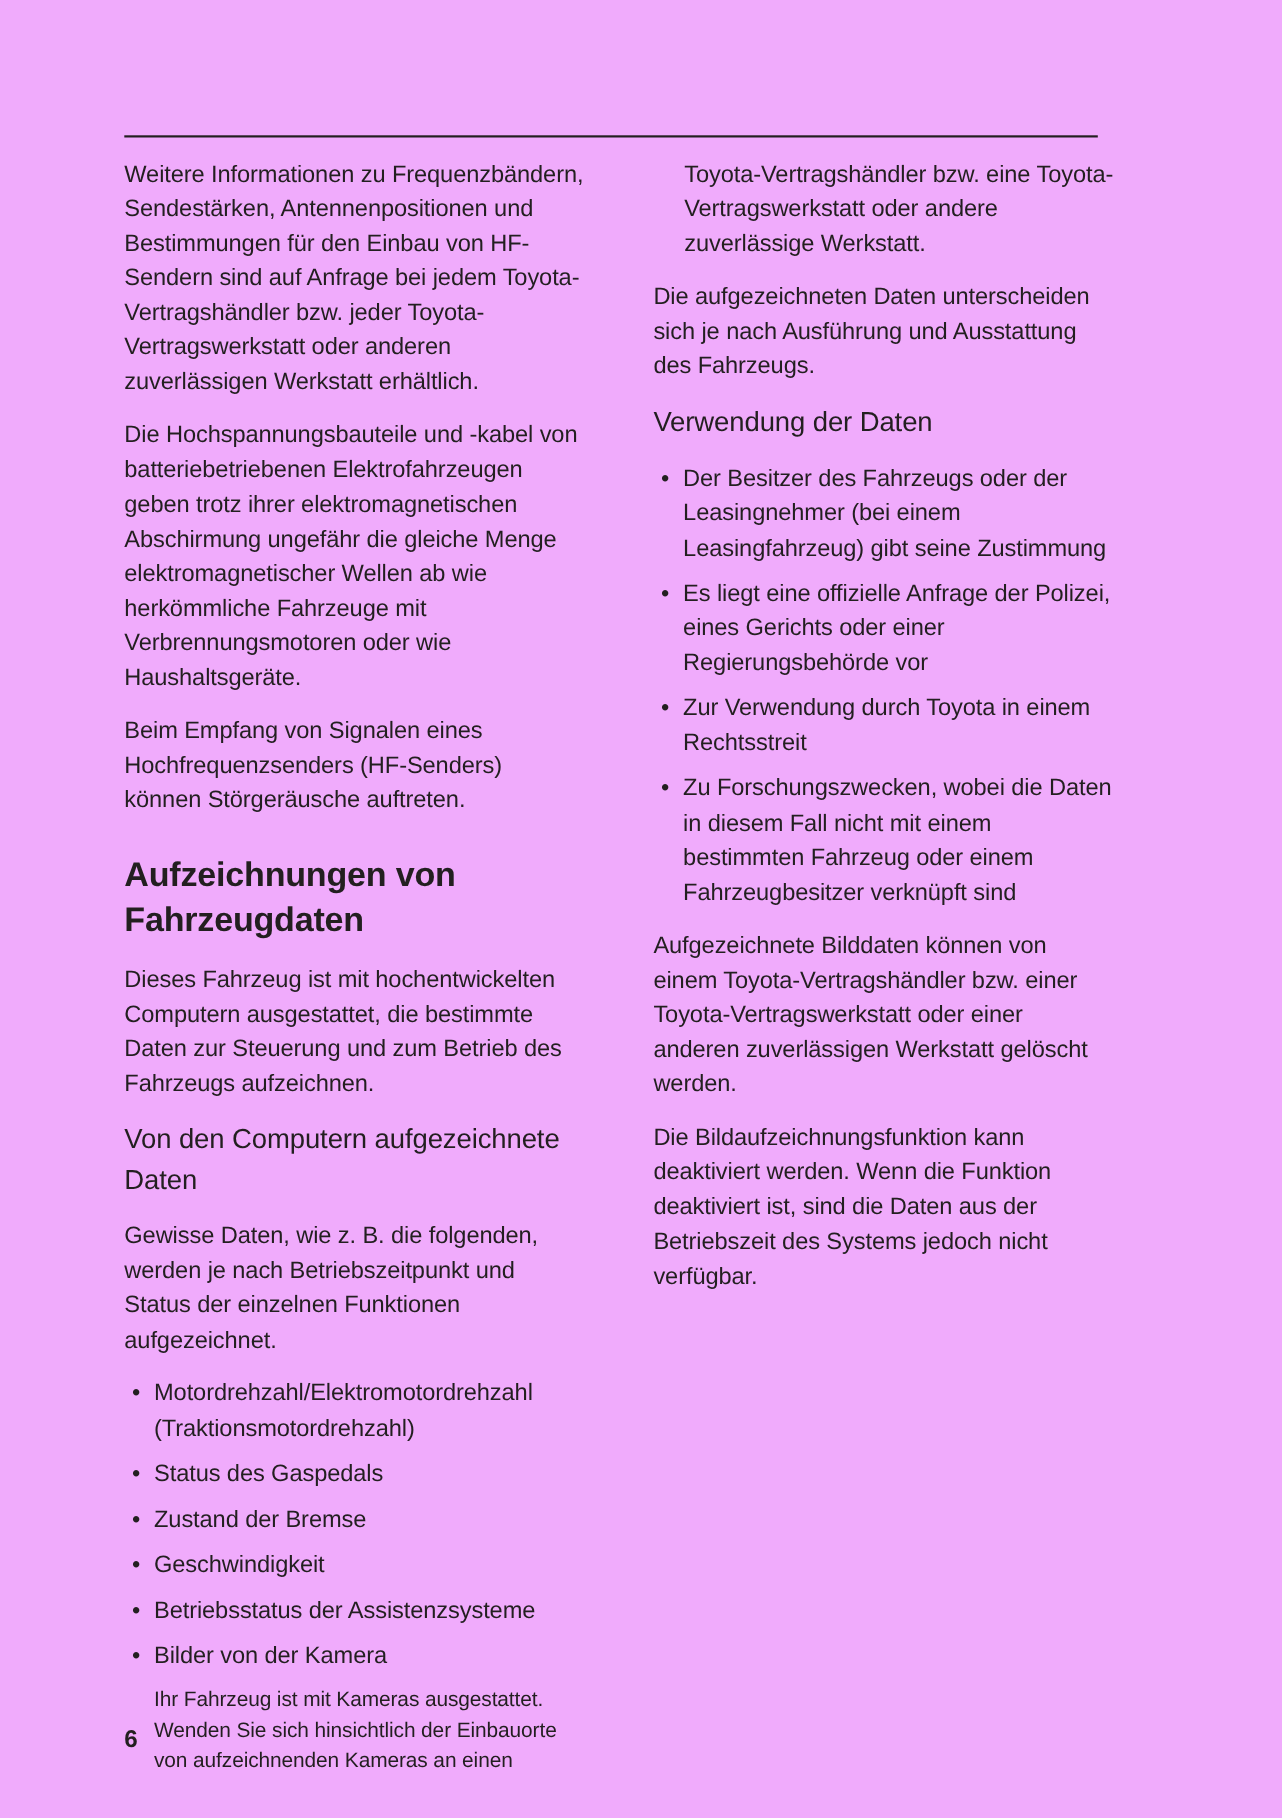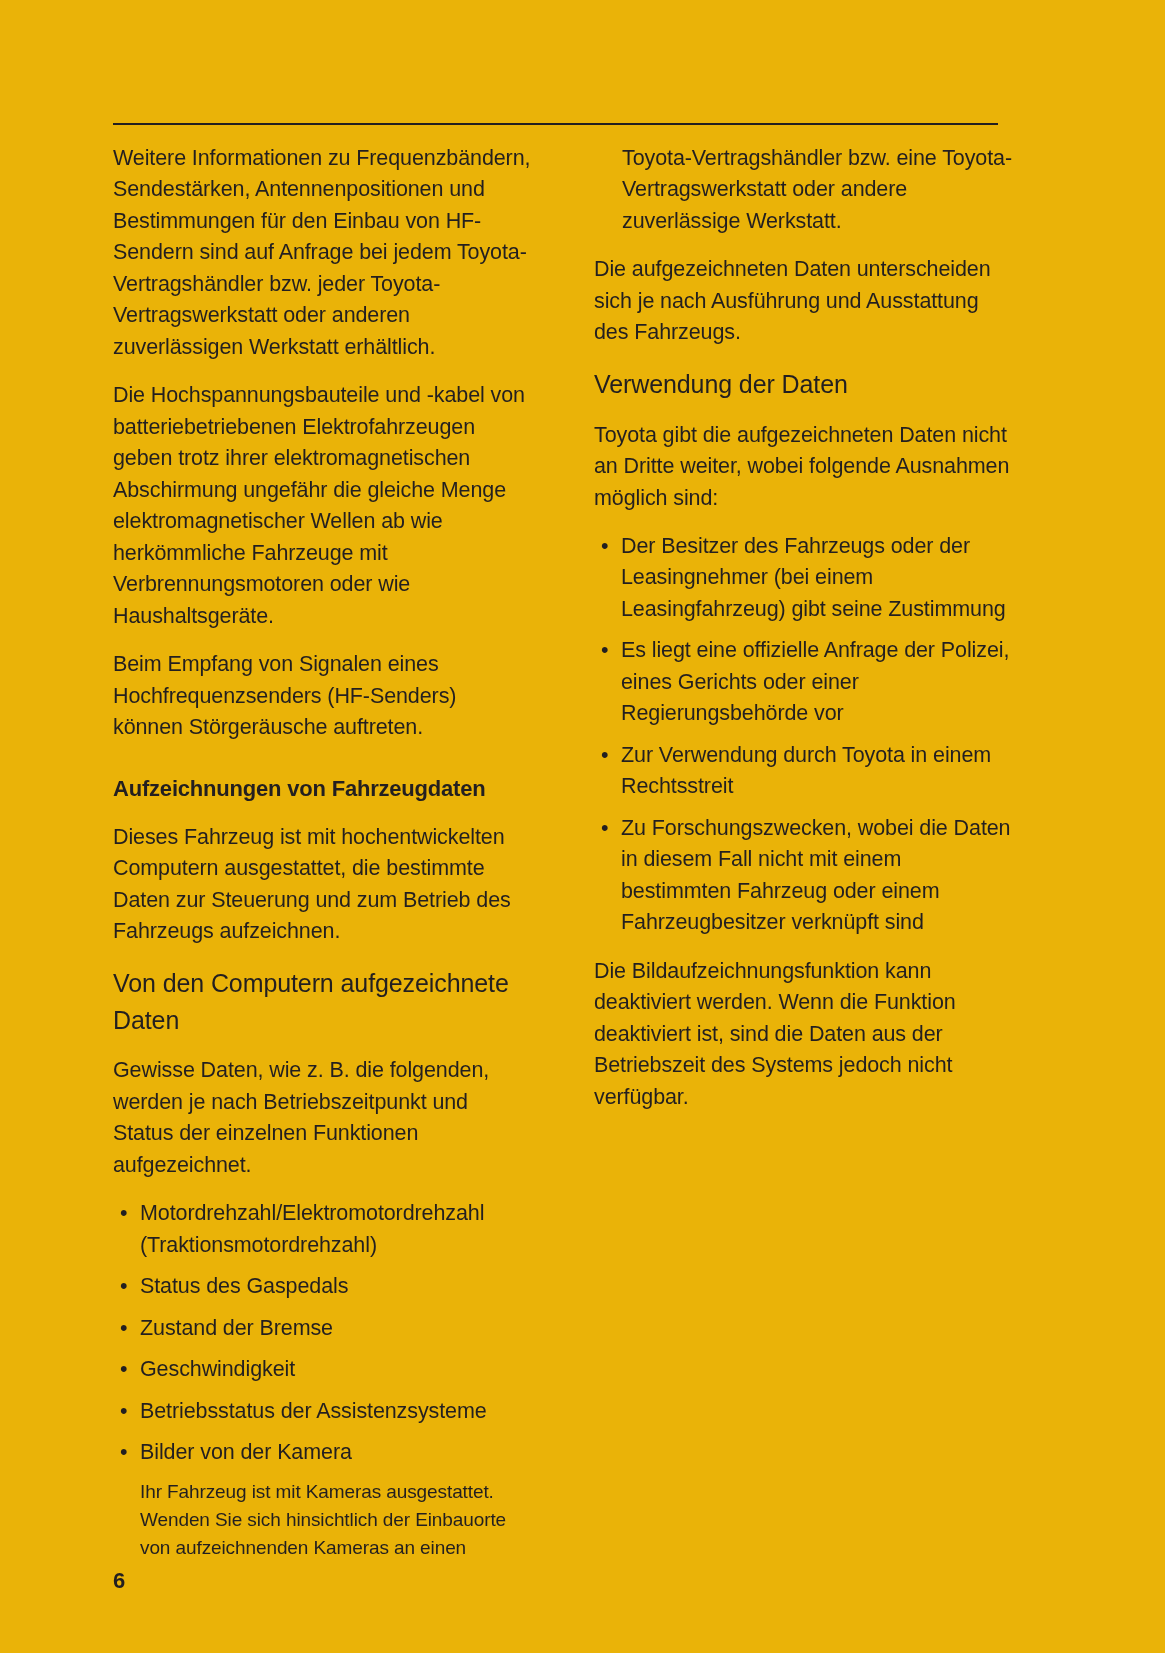--- a/index.html
+++ b/index.html
@@ -8,21 +8,21 @@
     background: #ffffff;
   }
   body {
     font-family: "Liberation Sans", "DejaVu Sans", sans-serif;
     color: #231f20;
   }
   .page {
     position: relative;
     width: 1165px;
     height: 1653px;
-    background: #eab308;
+    background: #f0abfc;
     box-sizing: border-box;
     overflow: hidden;
     text-decoration: underline;
   }
   .rule {
     position: absolute;
     left: 113px;
     top: 123px;
     width: 885px;
     height: 2px;
@@ -48,21 +48,21 @@
     line-height: 1.465;
     font-weight: 400;
     letter-spacing: -0.1px;
     text-align: left;
   }
   p.body.indent {
     padding-left: 28px;
   }
   h2.section-heading {
     margin: 30px 0 19px 0;
-    font-size: 22px;
+    font-size: 31px;
     line-height: 1.33;
     font-weight: 700;
     letter-spacing: -0.2px;
   }
   p.subheading {
     margin: 0 0 17px 0;
     font-size: 25px;
     line-height: 1.465;
     font-weight: 400;
     letter-spacing: -0.1px;
@@ -164,41 +164,41 @@
     <div class="col">
 
       <p class="body indent">Toyota-Vertragshändler bzw. eine Toyota-Vertragswerkstatt oder andere zuverlässige Werkstatt.</p>
 
       <p class="body">Die aufgezeichneten Daten unterscheiden sich je nach Ausführung und Ausstattung des Fahrzeugs.</p>
 
 
       <p class="subheading">Verwendung der Daten</p>
 
 
-      <p class="body">Toyota gibt die aufgezeichneten Daten nicht an Dritte weiter, wobei folgende Ausnahmen möglich sind:</p>
 
       <ul class="bullets">
         <li class="bullet-item">
           <span class="bullet-dot">•</span>
           <span>Der Besitzer des Fahrzeugs oder der Leasingnehmer (bei einem Leasingfahrzeug) gibt seine Zustimmung</span>
         </li>
         <li class="bullet-item">
           <span class="bullet-dot">•</span>
           <span>Es liegt eine offizielle Anfrage der Polizei, eines Gerichts oder einer Regierungsbehörde vor</span>
         </li>
         <li class="bullet-item">
           <span class="bullet-dot">•</span>
           <span>Zur Verwendung durch Toyota in einem Rechtsstreit</span>
         </li>
         <li class="bullet-item">
           <span class="bullet-dot">•</span>
           <span>Zu Forschungszwecken, wobei die Daten in diesem Fall nicht mit einem bestimmten Fahrzeug oder einem Fahrzeugbesitzer verknüpft sind</span>
         </li>
       </ul>
 
+      <p class="body">Aufgezeichnete Bilddaten können von einem Toyota-Vertragshändler bzw. einer Toyota-Vertragswerkstatt oder einer anderen zuverlässigen Werkstatt gelöscht werden.</p>
 
       <p class="body">Die Bildaufzeichnungsfunktion kann deaktiviert werden. Wenn die Funktion deaktiviert ist, sind die Daten aus der Betriebszeit des Systems jedoch nicht verfügbar.</p>
 
     </div>
 
   </div>
 
   <div class="page-number">6</div>
 
 </div>

